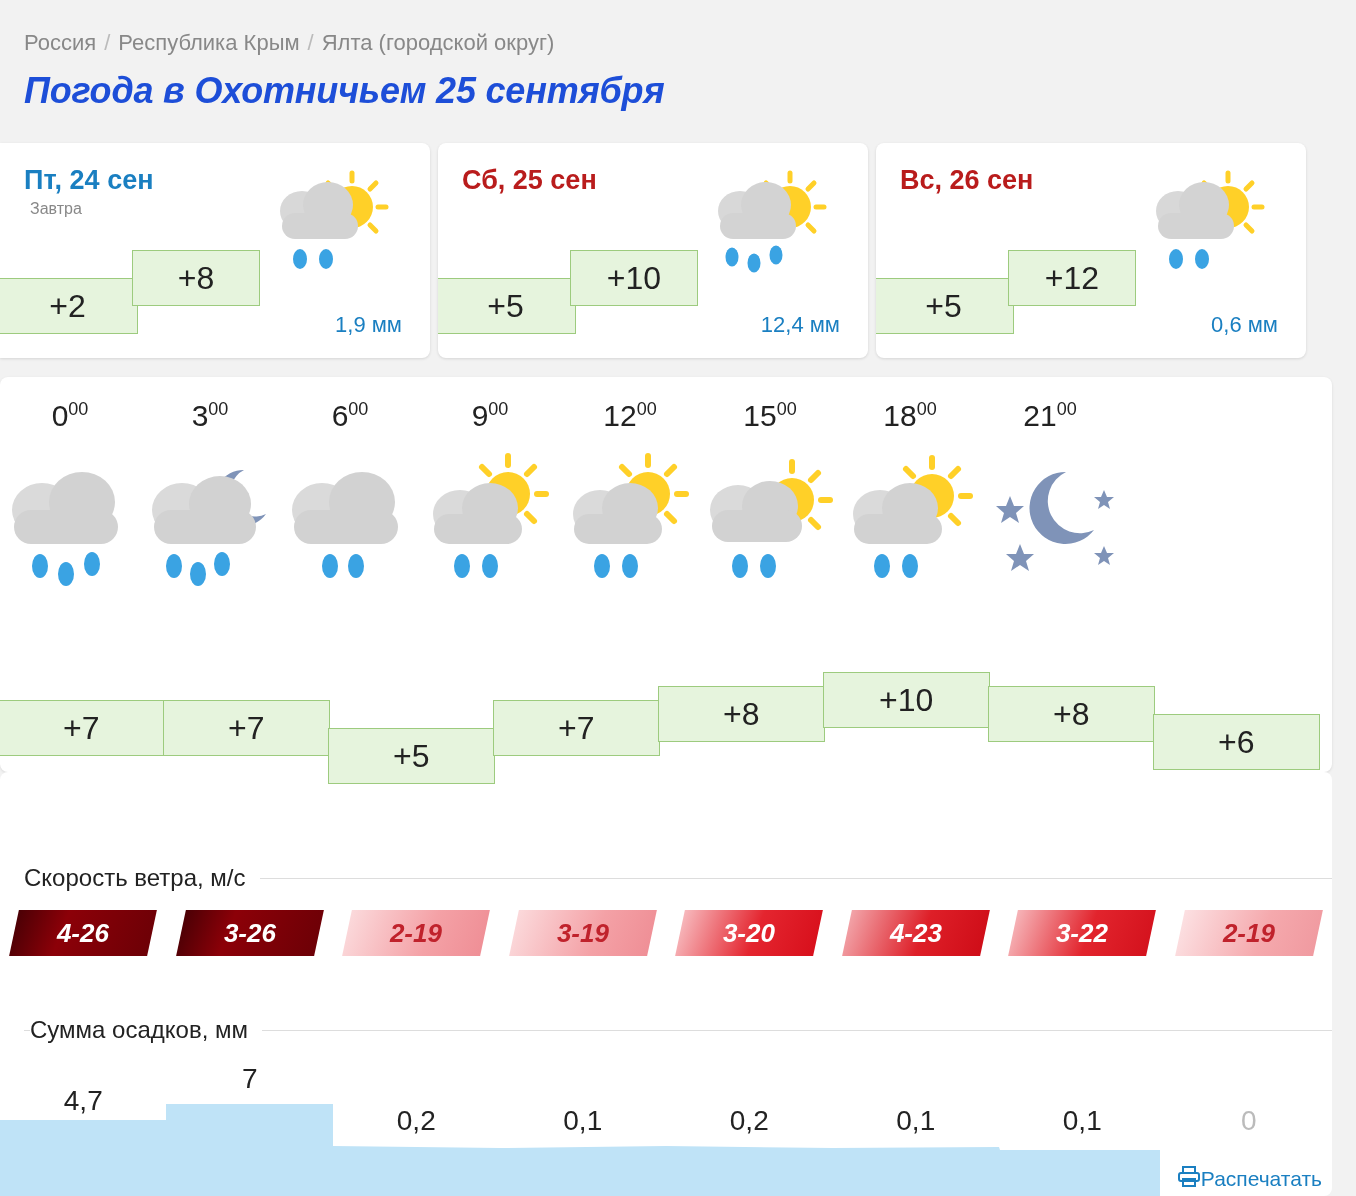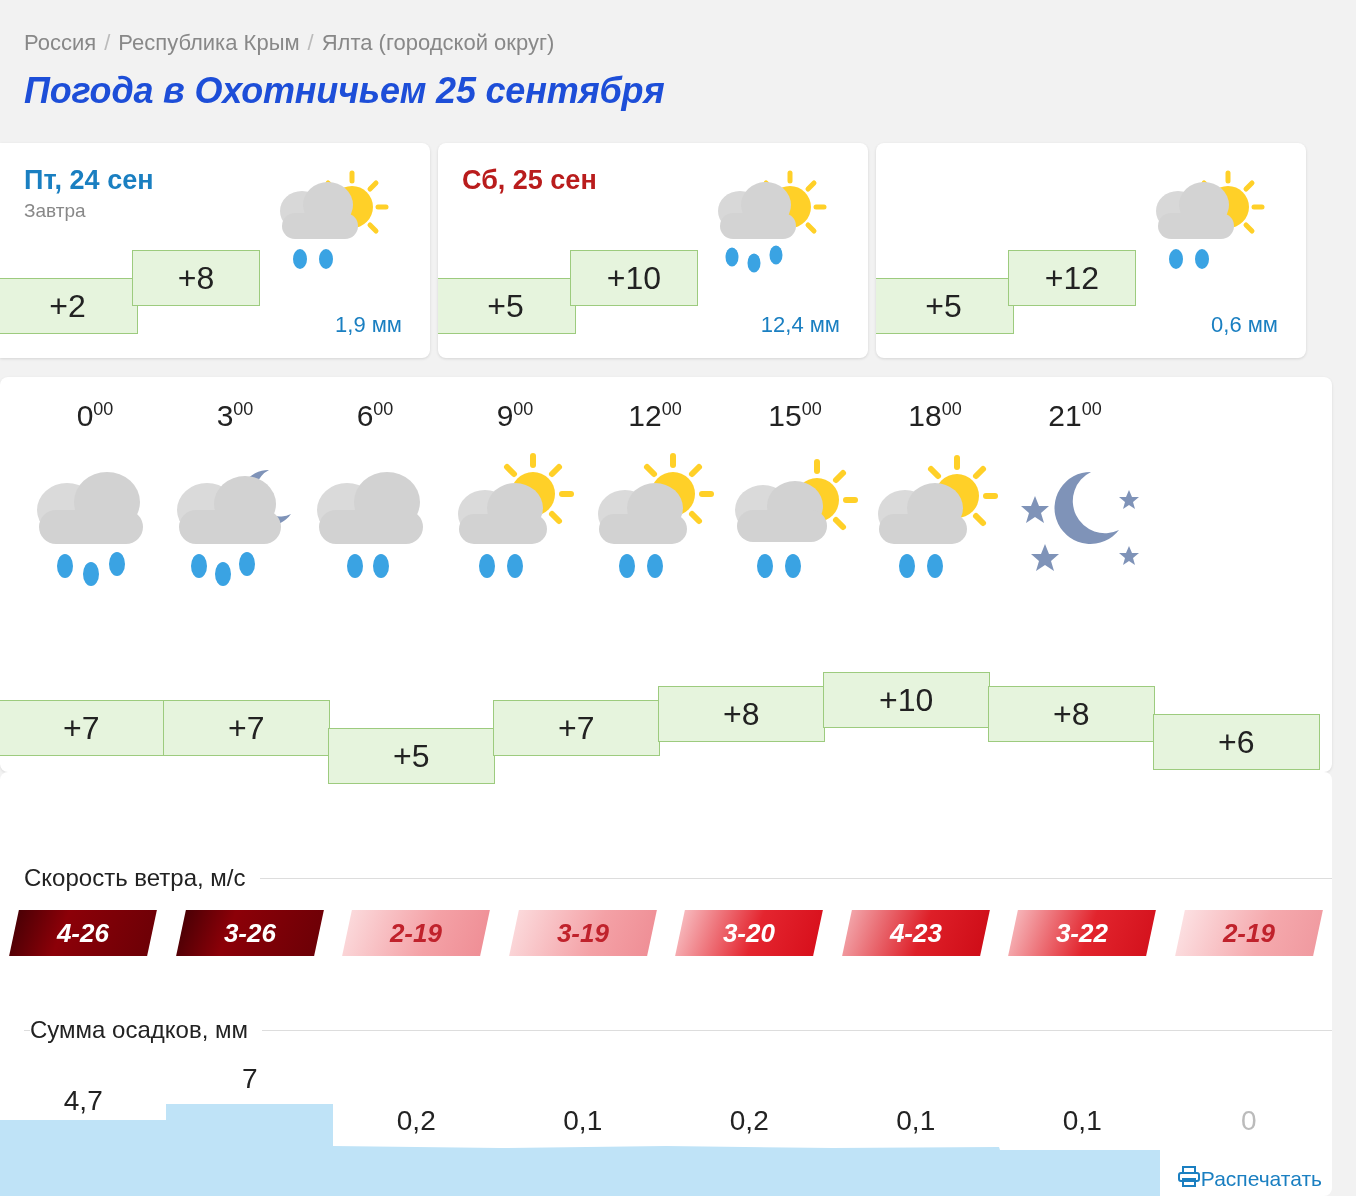--- a/index.html
+++ b/index.html
@@ -55,23 +55,23 @@
   }
   .day-card.first { border-top-left-radius: 0; border-bottom-left-radius: 0; margin-left: 0; }
   .day-card .dayname {
     font-size: 27px;
     font-weight: bold;
     padding: 22px 0 0 24px;
     color: #b91c1c;
   }
   .day-card.today .dayname { color: #1a7fc1; }
   .day-card .sub {
-    font-size: 19px;
+    font-size: 16px;
     color: #888;
-    padding: 4px 0 0 24px;
+    padding: 4px 0 0 30px;
   }
   
   .temp-steps {
     position: absolute;
     left: 0; bottom: 24px;
     width: 270px; height: 100px;
   }
   .temp-night, .temp-day {
     position: absolute;
     background: #e6f4dd;
@@ -112,21 +112,20 @@
     height: 395px;
     background: #fff;
     border-radius: 8px;
     box-shadow: 0 1px 3px rgba(0,0,0,0.10);
   }
   .hours-row {
     position: absolute;
     top: 0; left: 0;
     width: 1096px;
     display: flex;
-    padding-left: 25px;
   }
   .hour-col {
     width: 166.5px;
     text-align: center;
   }
   .hour-label {
     padding-top: 22px;
     font-size: 30px;
     color: #222;
     font-weight: normal;
@@ -309,20 +308,21 @@
             <ellipse cx="28" cy="90" rx="6.5" ry="9.5"></ellipse>
             <ellipse cx="50" cy="96" rx="6.5" ry="9.5"></ellipse>
             <ellipse cx="72" cy="88" rx="6.5" ry="9.5"></ellipse>
           </g>
         </svg>
       </div>
       <div class="precip-card">12,4 мм</div>
     </div>
 
     <div class="day-card">
+      <div class="dayname">Вс, 26 сен</div>
       <div class="sub"></div>
       <div class="temp-steps">
         <div class="temp-night">+5</div>
         <div class="temp-day">+12</div>
       </div>
       <div class="card-icon">
         <svg viewBox="0 0 130 120" width="130" height="120">
           <circle cx="86" cy="40" r="21" fill="#ffd028"></circle>
           <g stroke="#ffd028" stroke-width="5" stroke-linecap="round">
             <line x1="86" y1="6" x2="86" y2="14"></line>

